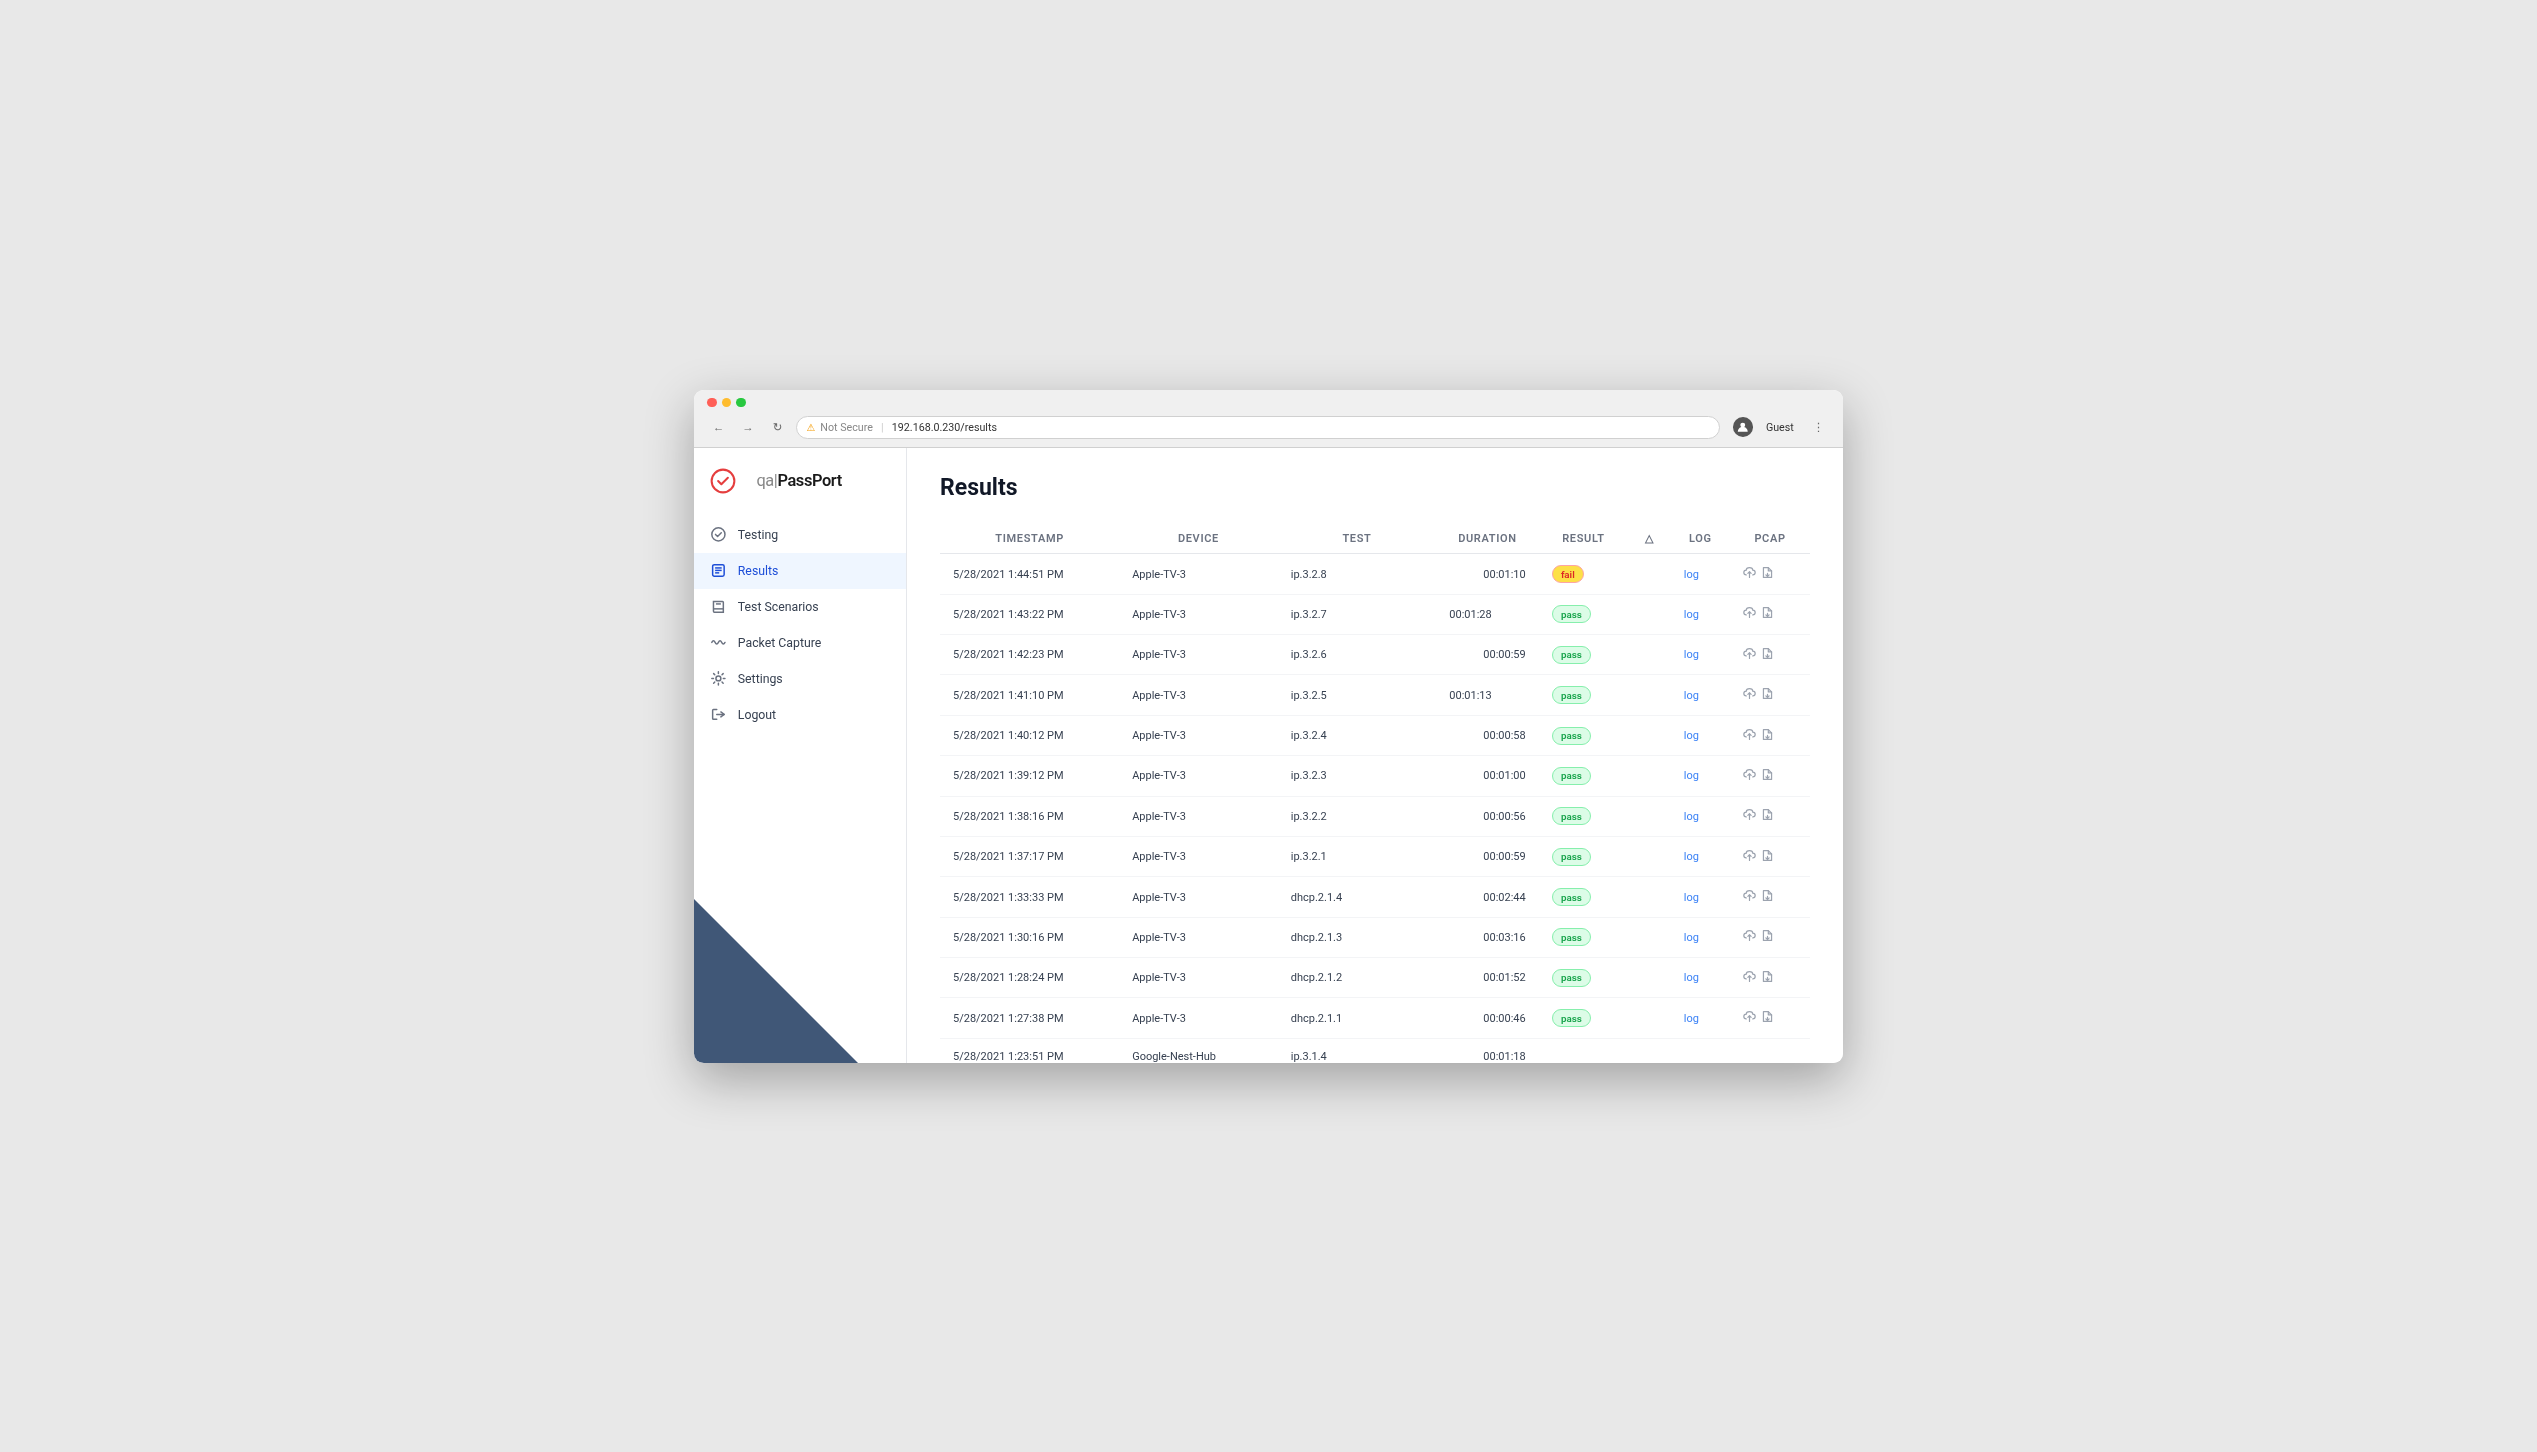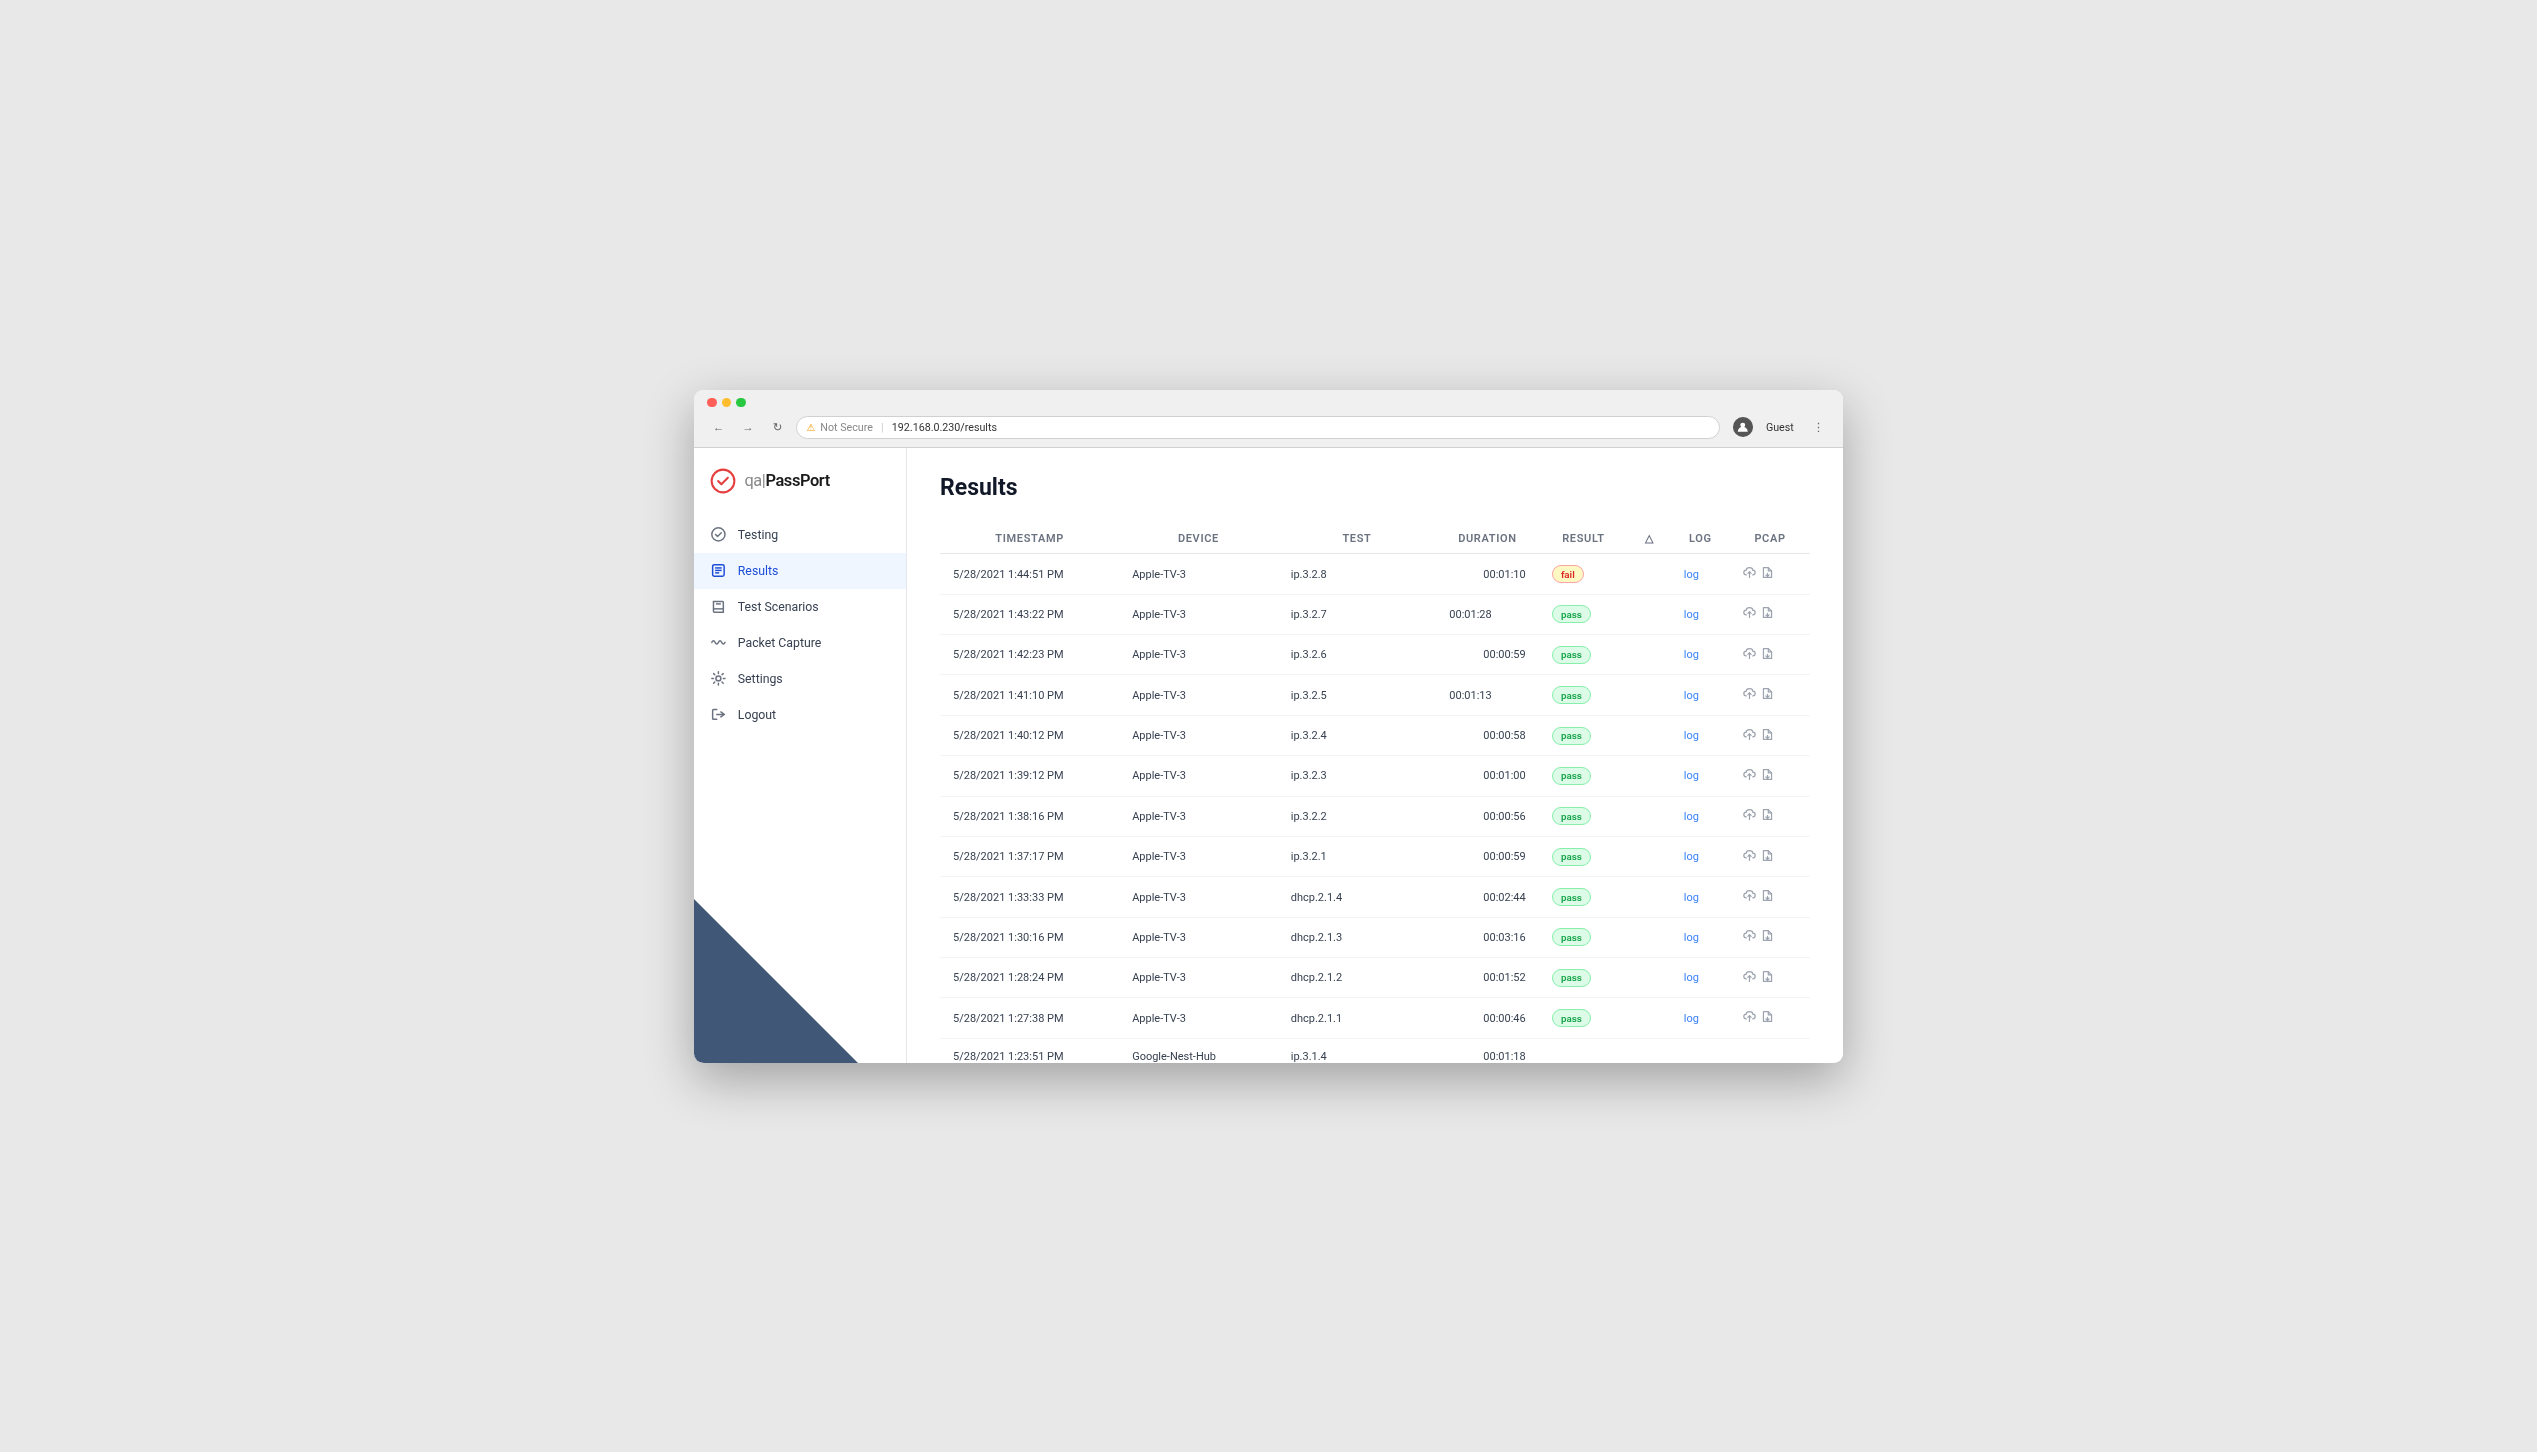--- a/index.html
+++ b/index.html
@@ -182,21 +182,21 @@
       display: flex;
       flex-direction: column;
       position: relative;
       overflow: hidden;
     }
 
     .sidebar-logo {
       padding: 19.7px 16.4px 16.4px;
       display: flex;
       align-items: center;
-      gap: 8px;
+      gap: 20px;
     }
 
     .logo-icon {
       width: 26px;
       height: 26px;
     }
 
     .logo-text {
       font-size: 16.4px;
       font-weight: 600;
@@ -296,21 +296,21 @@
       font-weight: 600;
     }
 
     .badge-pass {
       background: #dcfce7;
       color: #16a34a;
       border: 0.8px solid #86efac;
     }
 
     .badge-fail {
-      background: #fef9c3;
+      background: #fde047;
       color: #dc2626;
       border: 0.8px solid #fca5a5;
     }
 
     .log-link {
       color: #3b82f6;
       text-decoration: none;
       cursor: pointer;
     }
 

